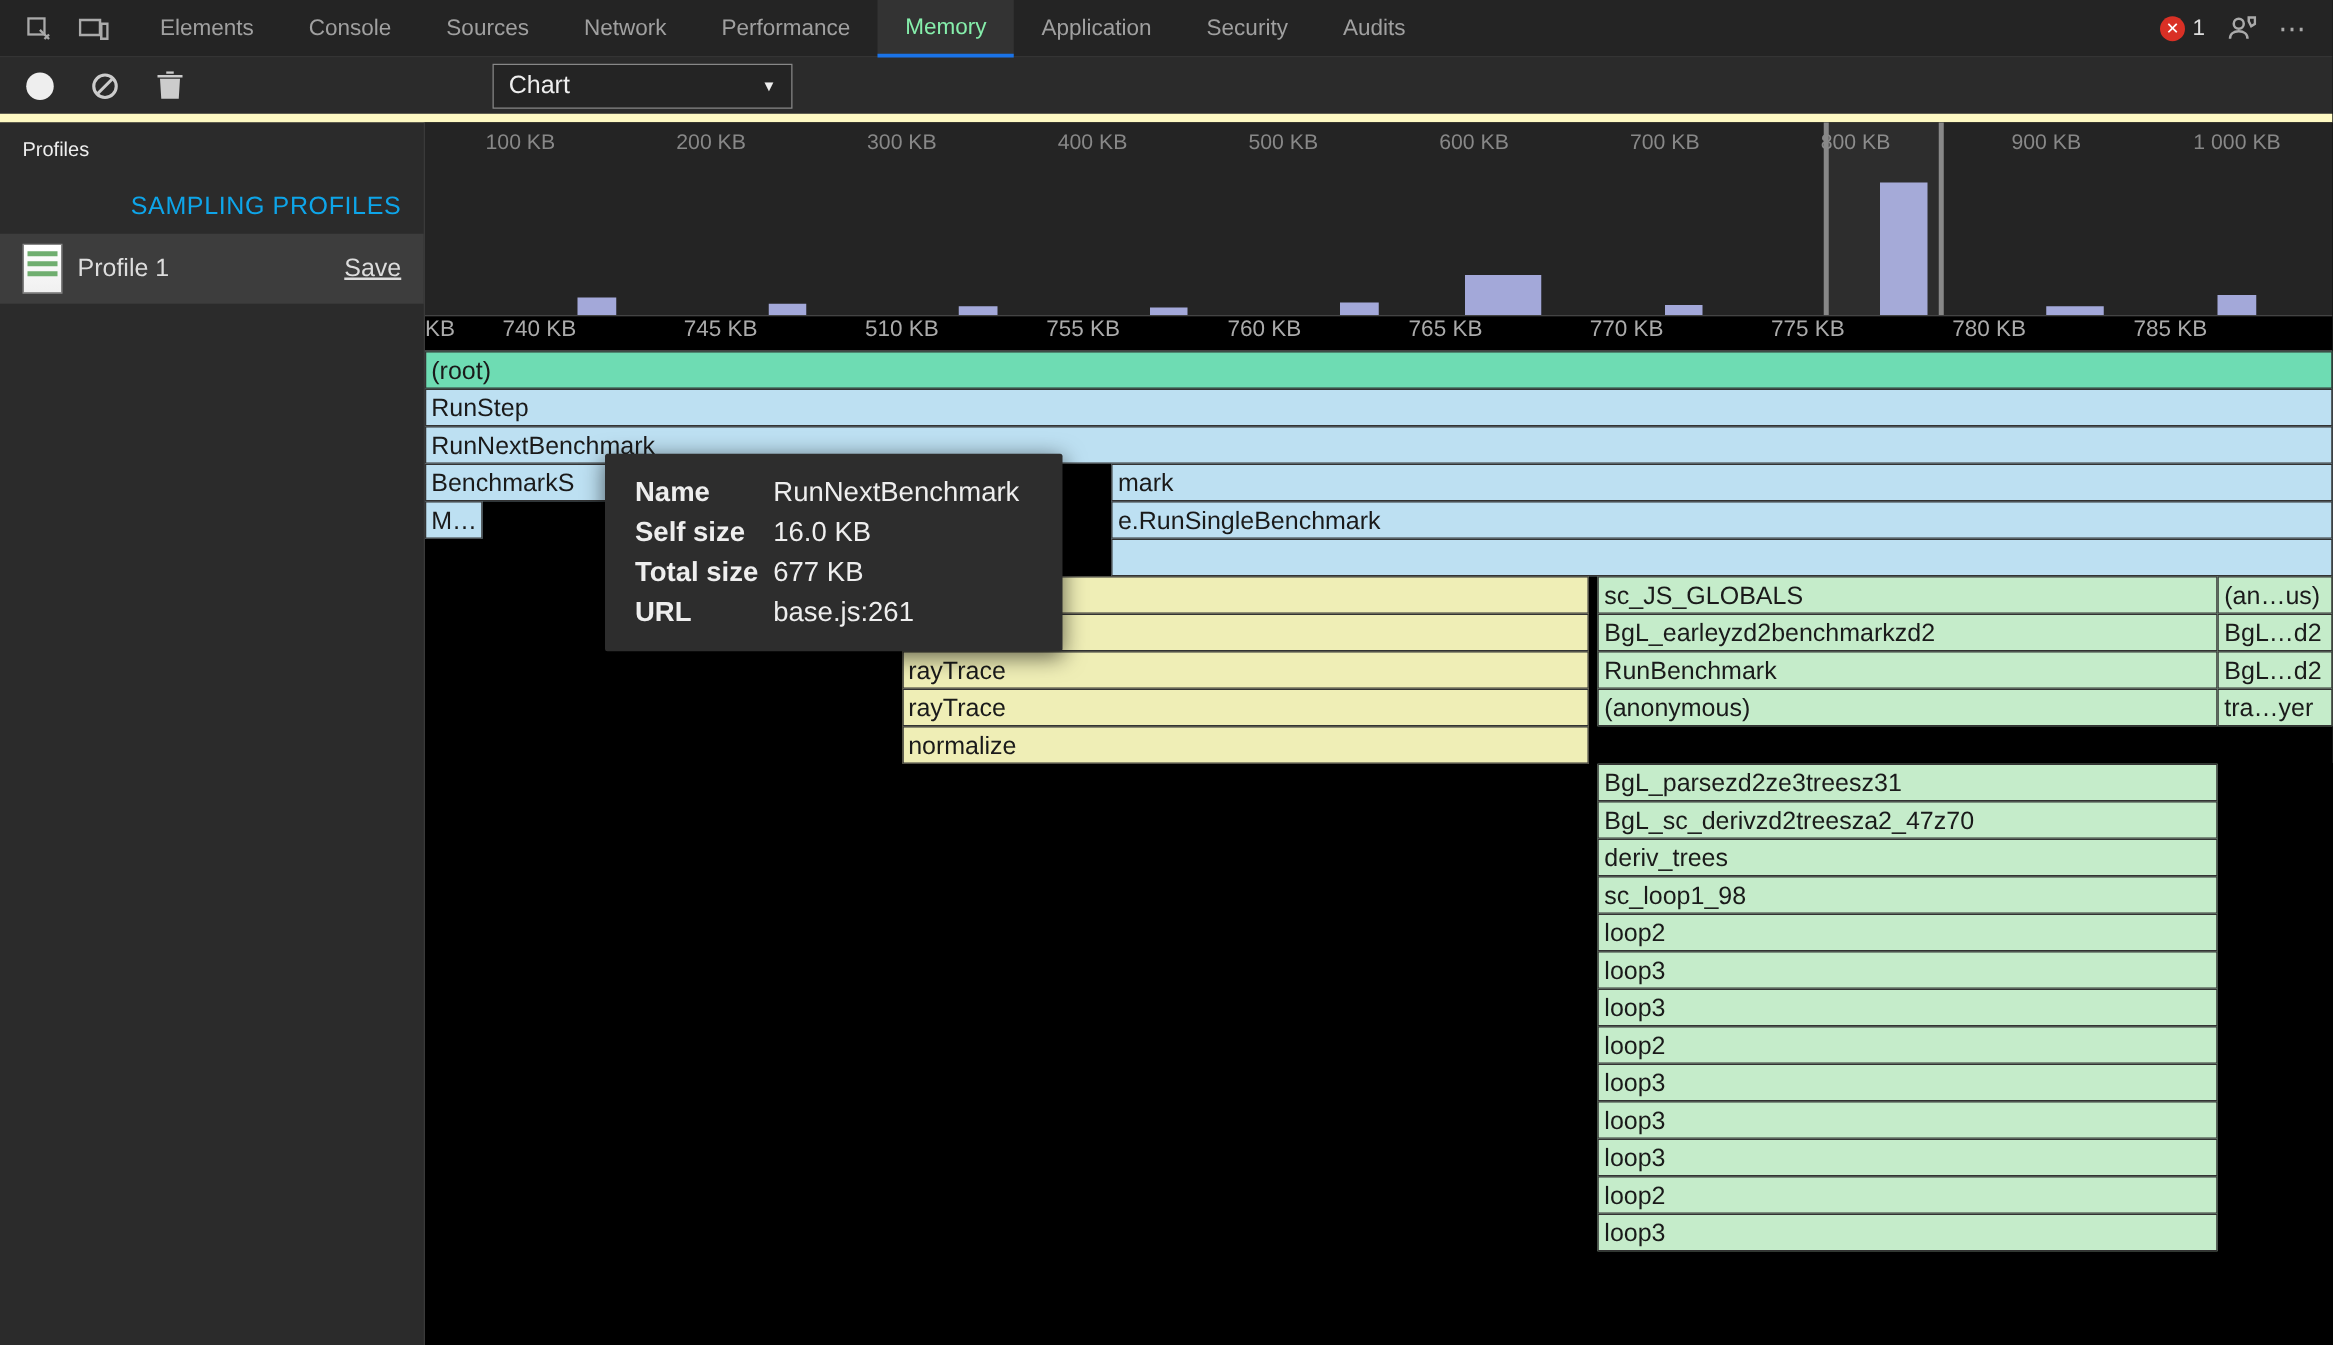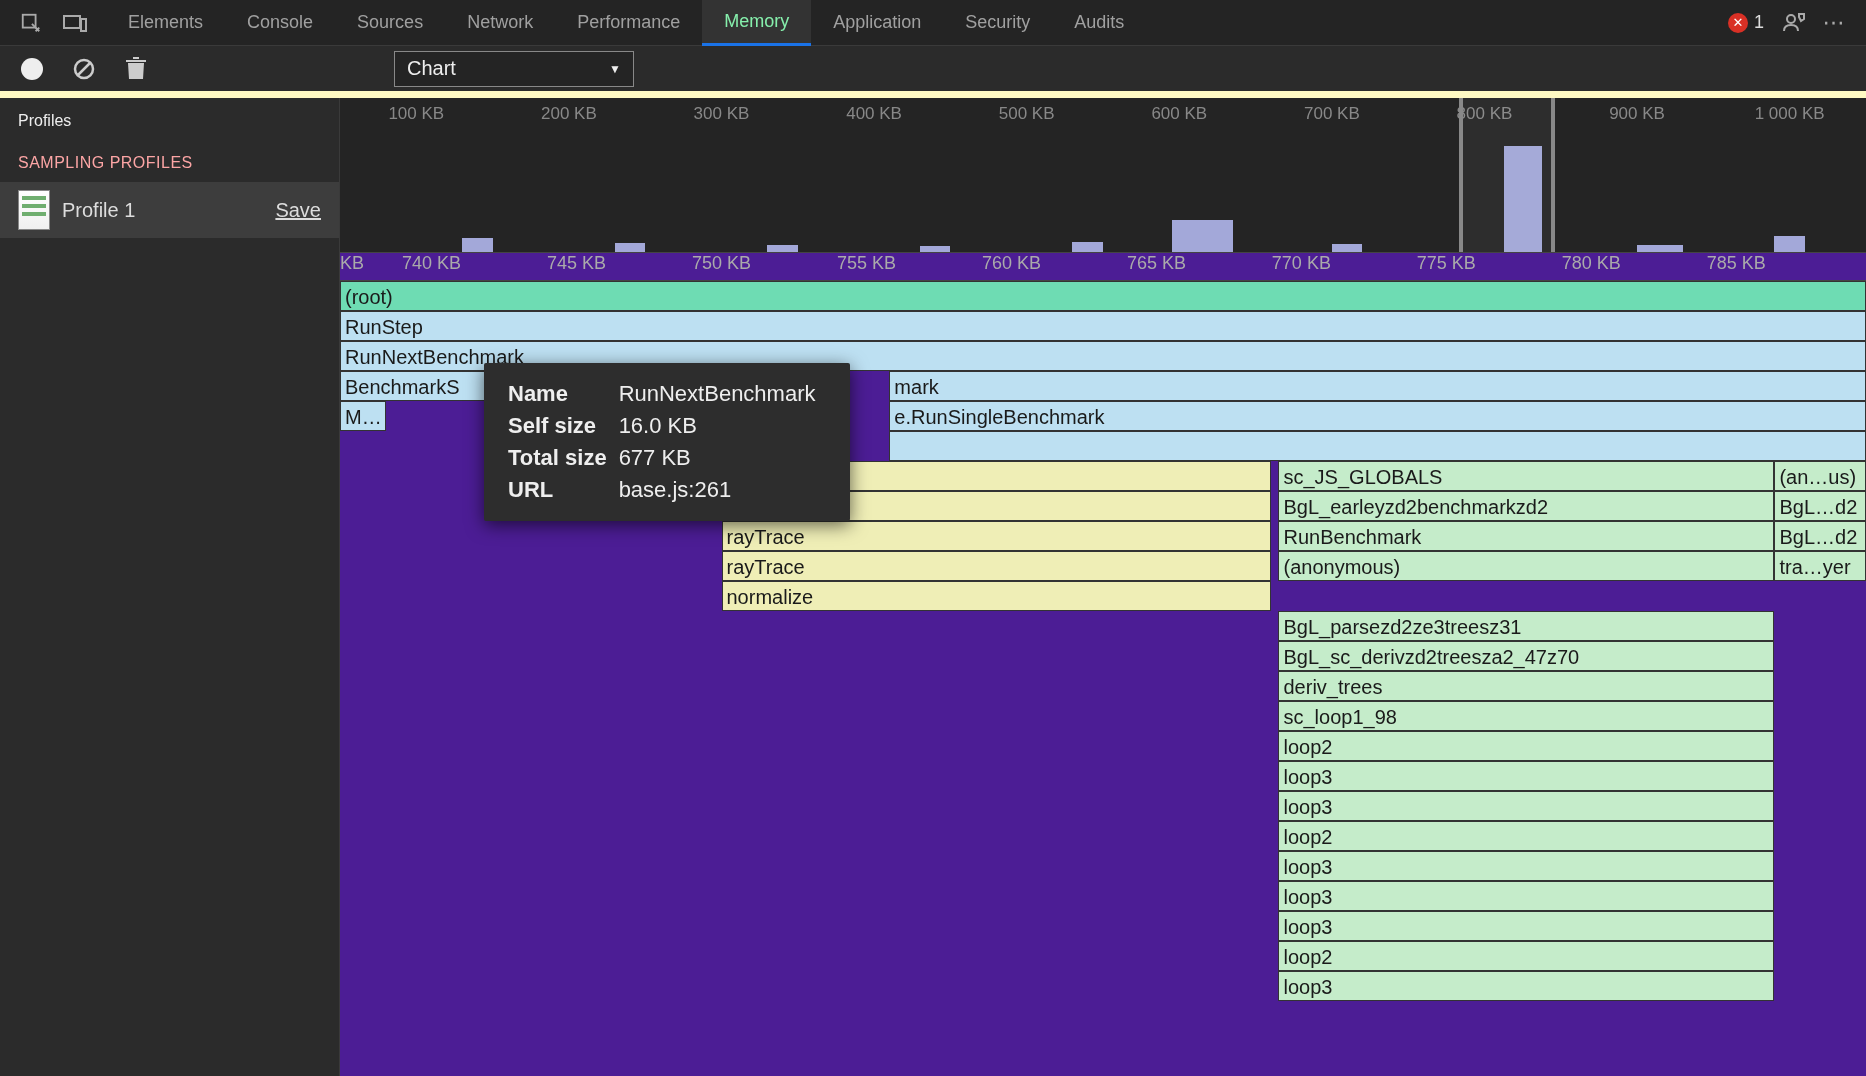--- a/index.html
+++ b/index.html
@@ -19,29 +19,29 @@
   .toolbar { display: flex; align-items: center; height: 52px; background: #2b2b2b; border-bottom: 7px solid #fef9c3; padding: 0 18px; gap: 24px; }
   .toolbar .ico-btn { width: 28px; height: 28px; }
   .record-dot { width: 22px; height: 22px; background: #eee; border-radius: 50%; }
   .view-select { margin-left: 220px; width: 240px; height: 36px; background: #242424; border: 1px solid #888; color: #eee; display: flex; align-items: center; justify-content: space-between; padding: 0 12px; font-size: 20px; }
   .view-select .tri { font-size: 12px; }
   
   
   .main { display: flex; height: calc(1076px - 46px - 52px); }
   .sidebar { width: 340px; background: #2b2b2b; border-right: 1px solid #3a3a3a; }
   .sidebar-heading { padding: 14px 18px; font-size: 16px; color: #eee; }
-  .sidebar-subheading { padding: 10px 18px; font-size: 16px; color: #fca5a5; letter-spacing: 0.5px; }
+  .sidebar-subheading { padding: 10px 18px; font-size: 20px; color: #0ea5e9; letter-spacing: 0.5px; text-align: right; }
   .profile-row { display: flex; align-items: center; padding: 8px 18px; background: #3d3d3d; justify-content: space-between; }
   .profile-row-left { display: flex; align-items: center; gap: 12px; }
   .profile-icon { width: 32px; height: 40px; background: linear-gradient(#fff,#f0f0f0); border: 1px solid #888; position: relative; }
   .profile-icon::before { content: ""; position: absolute; left: 3px; right: 3px; top: 5px; height: 4px; background: #6fae6f; box-shadow: 0 8px 0 #6fae6f, 0 16px 0 #6fae6f; }
   .profile-name { color: #ddd; font-size: 20px; }
   .save-link { color: #ddd; text-decoration: underline; font-size: 20px; }
   
-  .content { flex: 1; position: relative; background: #4c1d95; }
+  .content { flex: 1; position: relative; background: #000000; }
   
   
   .overview { height: 155px; border-bottom: 1px solid #444; position: relative; background: #242424; }
   .overview-ticks { display: flex; position: absolute; top: 6px; left: 0; right: 0; font-size: 17px; color: #888; }
   .overview-ticks span { flex: 1; text-align: center; }
   .overview-bars { position: absolute; left: 0; right: 0; bottom: 0; height: 115px; }
   .ov-bar { position: absolute; bottom: 0; background: #a3a8d9; }
   .ov-window { position: absolute; top: 0; bottom: 0; border-left: 4px solid #888; border-right: 4px solid #888; background: rgba(200,200,200,0.06); }
   
   
@@ -165,21 +165,21 @@
         <div class="ov-bar" style="left:85%;width:3%;height:6%"></div>
         <div class="ov-bar" style="left:94%;width:2%;height:14%"></div>
       </div>
       <div class="ov-window" style="left:73.3%; width:6.3%;"></div>
     </div>
 
     <div class="ruler">
       <span style="left:0; transform:none;">KB</span>
       <span style="left:6%">740 KB</span>
       <span style="left:15.5%">745 KB</span>
-      <span style="left:25%">750 KB</span>
+      <span style="left:25%">510 KB</span>
       <span style="left:34.5%">755 KB</span>
       <span style="left:44%">760 KB</span>
       <span style="left:53.5%">765 KB</span>
       <span style="left:63%">770 KB</span>
       <span style="left:72.5%">775 KB</span>
       <span style="left:82%">780 KB</span>
       <span style="left:91.5%">785 KB</span>
     </div>
 
     <div class="flame" style="height:760px;">

